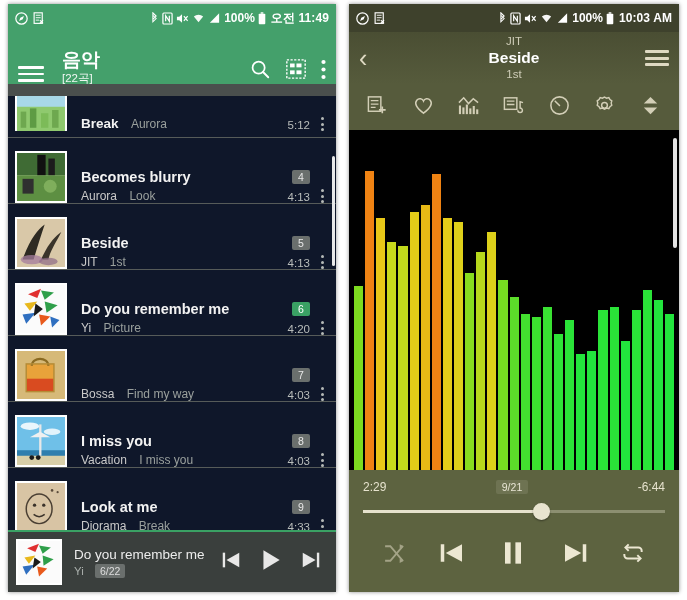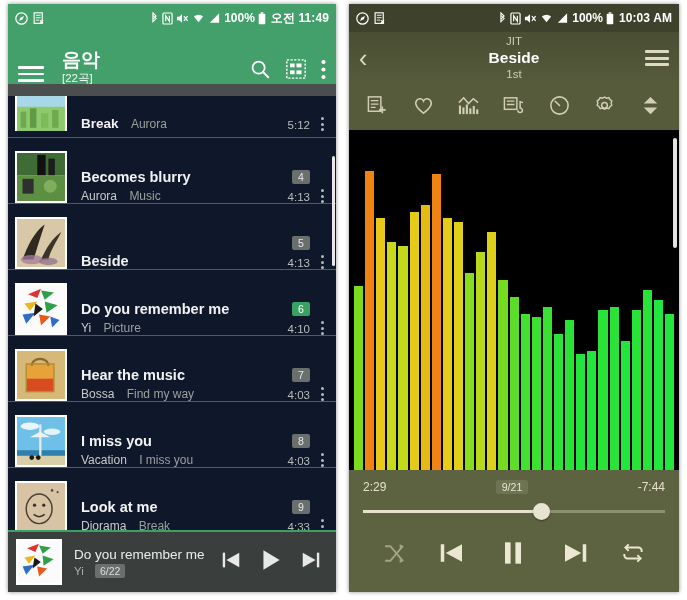--- a/index.html
+++ b/index.html
@@ -271,21 +271,21 @@
               <rect x="22" y="2" width="9" height="22" fill="#111"></rect>
                 <rect x="34" y="6" width="7" height="18" fill="#1c1c1c"></rect>
               <rect x="6" y="28" width="12" height="16" fill="#2f2f2f"></rect>
                 <circle cx="36" cy="36" r="7" fill="#7fae5c"></circle>
             </svg>
           </div>
           <div class="tinfo">
             <div class="t-title">Becomes blurry</div>
             <div class="t-meta">
               <span class="t-artist">Aurora</span>
-              <span class="t-album">Music</span>
+              <span class="t-album">Look</span>
             </div>
           </div>
           <div class="tright">
             <span class="badge">4</span>
             <span class="t-dur">4:13</span>
           </div>
           <div class="kebab">
               <b></b>
               <b></b>
               <b></b>
@@ -297,20 +297,24 @@
             <svg width="100%" height="100%" viewBox="0 0 52 52" preserveAspectRatio="none">
               <rect width="52" height="52" fill="#d9c8a8"></rect>
               <path d="M6 44 C14 22 22 12 30 6 C26 18 22 30 18 44 Z" fill="#2e2a22"></path>
               <path d="M26 44 C34 26 42 18 48 14 C42 26 36 34 34 44 Z" fill="#3a342a"></path>
               <ellipse cx="16" cy="44" rx="12" ry="5" fill="#a47c9c" opacity=".75"></ellipse>
               <ellipse cx="34" cy="46" rx="10" ry="4" fill="#8d6a86" opacity=".7"></ellipse>
             </svg>
           </div>
           <div class="tinfo">
             <div class="t-title">Beside</div>
+            <div class="t-meta">
+              <span class="t-artist">JIT</span>
+              <span class="t-album">1st</span>
+            </div>
           </div>
           <div class="tright">
             <span class="badge">5</span>
             <span class="t-dur">4:13</span>
           </div>
           <div class="kebab">
               <b></b>
               <b></b>
               <b></b>
             </div>
@@ -332,41 +336,40 @@
           </div>
           <div class="tinfo">
             <div class="t-title">Do you remember me</div>
             <div class="t-meta">
               <span class="t-artist">Yi</span>
               <span class="t-album">Picture</span>
             </div>
           </div>
           <div class="tright">
             <span class="badge accent">6</span>
-            <span class="t-dur">4:10</span>
+            <span class="t-dur">4:20</span>
           </div>
           <div class="kebab">
               <b></b>
               <b></b>
               <b></b>
             </div>
         </div>
 
         <div class="track">
           <div class="thumb">
             <svg width="100%" height="100%" viewBox="0 0 52 52" preserveAspectRatio="none">
               <rect width="52" height="52" fill="#d6b978"></rect>
               <rect x="10" y="14" width="30" height="30" fill="#e8a23a"></rect>
               <rect x="10" y="30" width="30" height="14" fill="#d94b20"></rect>
               <path d="M16 16 C16 6 34 6 34 16" fill="none" stroke="#8a6a22" stroke-width="2.4"></path>
               <rect x="10" y="14" width="30" height="30" fill="none" stroke="#b58c36" stroke-width="1.6"></rect>
             </svg>
           </div>
           <div class="tinfo">
-            <div class="t-title">Hear the music</div>
             <div class="t-meta">
               <span class="t-artist">Bossa</span>
               <span class="t-album">Find my way</span>
             </div>
           </div>
           <div class="tright">
             <span class="badge">7</span>
             <span class="t-dur">4:03</span>
           </div>
           <div class="kebab">
@@ -660,21 +663,21 @@
             <div class="vbar" style="height: 53%; background: rgb(42, 227, 56);"></div>
             <div class="vbar" style="height: 50%; background: rgb(34, 229, 61);"></div>
             <div class="vbar" style="height: 46%; background: rgb(34, 229, 61);"></div>
           </div>
       </div>
 
       <div class="progress-area">
         <div class="pa-row">
           <span>2:29</span>
           <span class="pa-pos">9/21</span>
-          <span>-7:44</span>
+          <span>-6:44</span>
         </div>
         <div class="pbar">
           <div class="pbar-fill" id="pbar-fill" style="width: 59%;"></div>
           <div class="pbar-knob" id="pbar-knob" style="left: calc(59% - 8.5px);"></div>
         </div>
       </div>
 
       <div class="ctrl-row">
         <span class="ic">
           <svg width="25" height="25" viewBox="0 0 24 24" opacity=".55">

